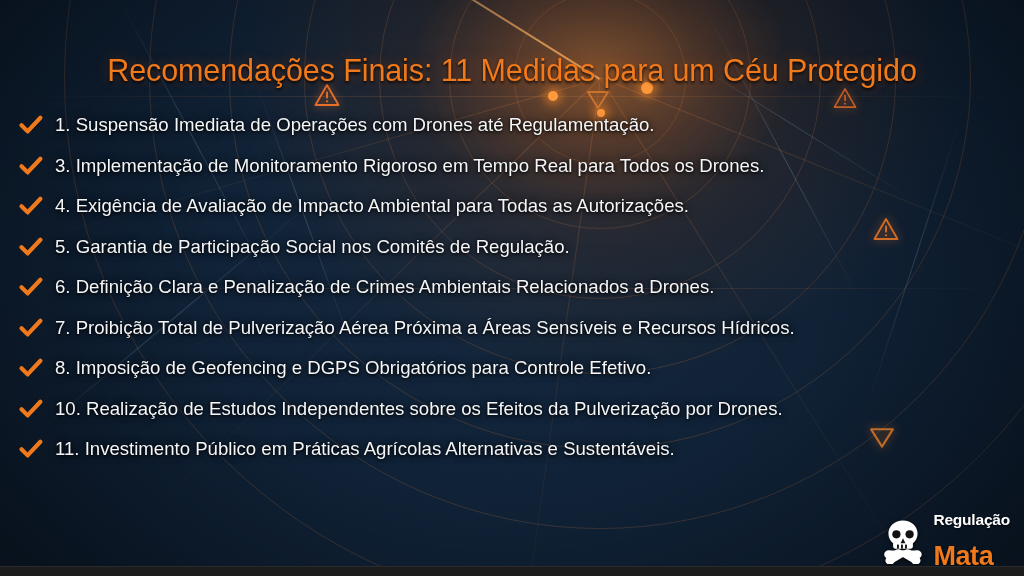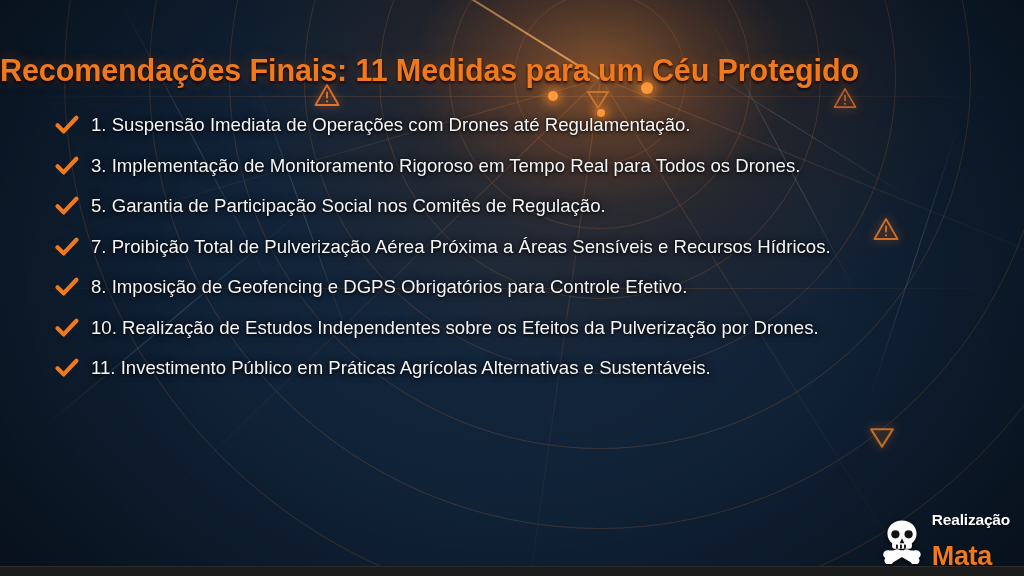--- a/index.html
+++ b/index.html
@@ -155,43 +155,43 @@
     line-height: 0;
     filter: drop-shadow(0 0 5px rgba(240, 120, 35, 0.65));
   }
 
   
   #title {
     position: absolute;
     top: 33px;
     left: 0;
     width: 1024px;
-    text-align: left;
+    text-align: center;
     font-size: 30.5px;
-    font-weight: bold;
+    font-weight: normal;
     color: #F0791C;
     letter-spacing: -0.1px;
     text-shadow:
       0 2px 3px rgba(0, 0, 0, 0.85),
       0 0 14px rgba(180, 70, 10, 0.45);
     white-space: nowrap;
   }
 
   #list {
     position: absolute;
     top: 105px;
     left: 0;
     width: 1024px;
   }
 
   .item {
     display: flex;
     align-items: center;
     height: 40.5px;
-    padding-left: 54px;
+    padding-left: 18px;
   }
 
   .check {
     flex: 0 0 auto;
     width: 26px;
     height: 26px;
     margin-right: 11px;
     position: relative;
   }
   .check svg { display: block; }
@@ -367,30 +367,46 @@
 
     <div class="item">
       <span class="check">
         <svg width="26" height="26" viewBox="0 0 26 26">
             <path d="M3.5 13.2 L9.6 19.4 L22.4 5.8" fill="none" stroke="#F0791C" stroke-width="4.2" stroke-linecap="round" stroke-linejoin="round"></path>
           </svg>
       </span>
       <span class="item-text">3. Implementação de Monitoramento Rigoroso em Tempo Real para Todos os Drones.</span>
     </div>
 
+    <div class="item">
+      <span class="check">
+        <svg width="26" height="26" viewBox="0 0 26 26">
+            <path d="M3.5 13.2 L9.6 19.4 L22.4 5.8" fill="none" stroke="#F0791C" stroke-width="4.2" stroke-linecap="round" stroke-linejoin="round"></path>
+          </svg>
+      </span>
+      <span class="item-text">4. Exigência de Avaliação de Impacto Ambiental para Todas as Autorizações.</span>
+    </div>
 
     <div class="item">
       <span class="check">
         <svg width="26" height="26" viewBox="0 0 26 26">
             <path d="M3.5 13.2 L9.6 19.4 L22.4 5.8" fill="none" stroke="#F0791C" stroke-width="4.2" stroke-linecap="round" stroke-linejoin="round"></path>
           </svg>
       </span>
       <span class="item-text">5. Garantia de Participação Social nos Comitês de Regulação.</span>
     </div>
 
+    <div class="item">
+      <span class="check">
+        <svg width="26" height="26" viewBox="0 0 26 26">
+            <path d="M3.5 13.2 L9.6 19.4 L22.4 5.8" fill="none" stroke="#F0791C" stroke-width="4.2" stroke-linecap="round" stroke-linejoin="round"></path>
+          </svg>
+      </span>
+      <span class="item-text">6. Definição Clara e Penalização de Crimes Ambientais Relacionados a Drones.</span>
+    </div>
 
     <div class="item">
       <span class="check">
         <svg width="26" height="26" viewBox="0 0 26 26">
             <path d="M3.5 13.2 L9.6 19.4 L22.4 5.8" fill="none" stroke="#F0791C" stroke-width="4.2" stroke-linecap="round" stroke-linejoin="round"></path>
           </svg>
       </span>
       <span class="item-text">7. Proibição Total de Pulverização Aérea Próxima a Áreas Sensíveis e Recursos Hídricos.</span>
     </div>
 
@@ -434,20 +450,20 @@
           <path d="M22 20.2l-2.4 5.1h4.8z" fill="#121212"></path>
           <rect x="16.0" y="26.6" width="1.9" height="4.0" fill="#121212"></rect>
           <rect x="20.0" y="26.6" width="1.9" height="4.0" fill="#121212"></rect>
           <rect x="24.0" y="26.6" width="1.9" height="4.0" fill="#121212"></rect>
           <path d="M7.8 32.2c-2.6 0-4.6 1.9-4.6 4.2 0 1.5.8 2.8 2.1 3.5-.6.8-.9 1.7-.9 2.6 0 2.3 2 4.2 4.6 4.2 1.9 0 3.5-1 4.2-2.5L31 33.8c-.7-1.5-2.3-2.5-4.2-2.5-1.3 0-2.5.5-3.4 1.2L9.9 32.6c-.6-.3-1.4-.4-2.1-.4z"></path>
           <path d="M36.2 32.2c-.7 0-1.5.1-2.1.4L20.5 32.5c-.9-.7-2.1-1.2-3.4-1.2-1.9 0-3.5 1-4.2 2.5l17.8 10.4c.7 1.5 2.3 2.5 4.2 2.5 2.6 0 4.6-1.9 4.6-4.2 0-.9-.3-1.8-.9-2.6 1.3-.7 2.1-2 2.1-3.5 0-2.3-2-4.2-4.5-4.2z"></path>
         </g>
       </svg>
     </span>
     <span class="words">
-      <span class="word-top">Realização</span>
+      <span class="word-top">Regulação</span>
       <span class="word-bottom">Mata</span>
     </span>
   </div>
 
   <div id="letterbox-bottom"></div>
 
 </div>
 
 </body></html>

